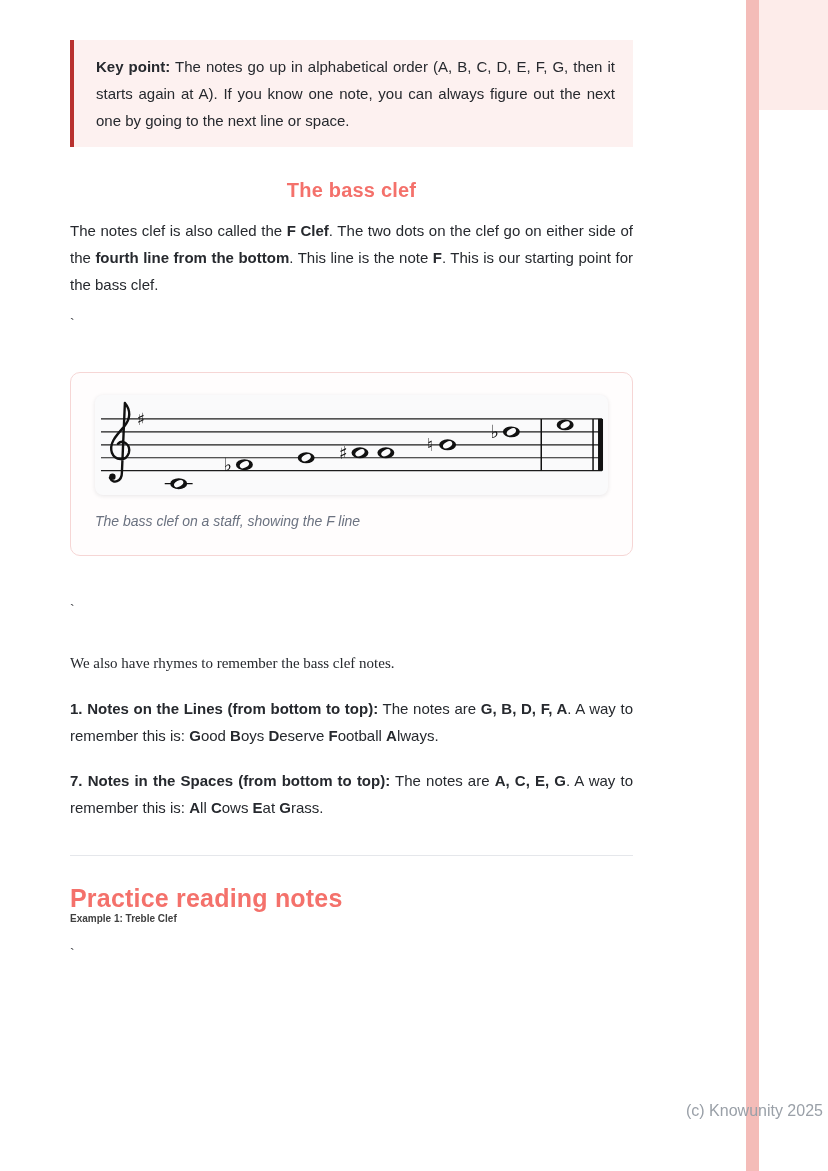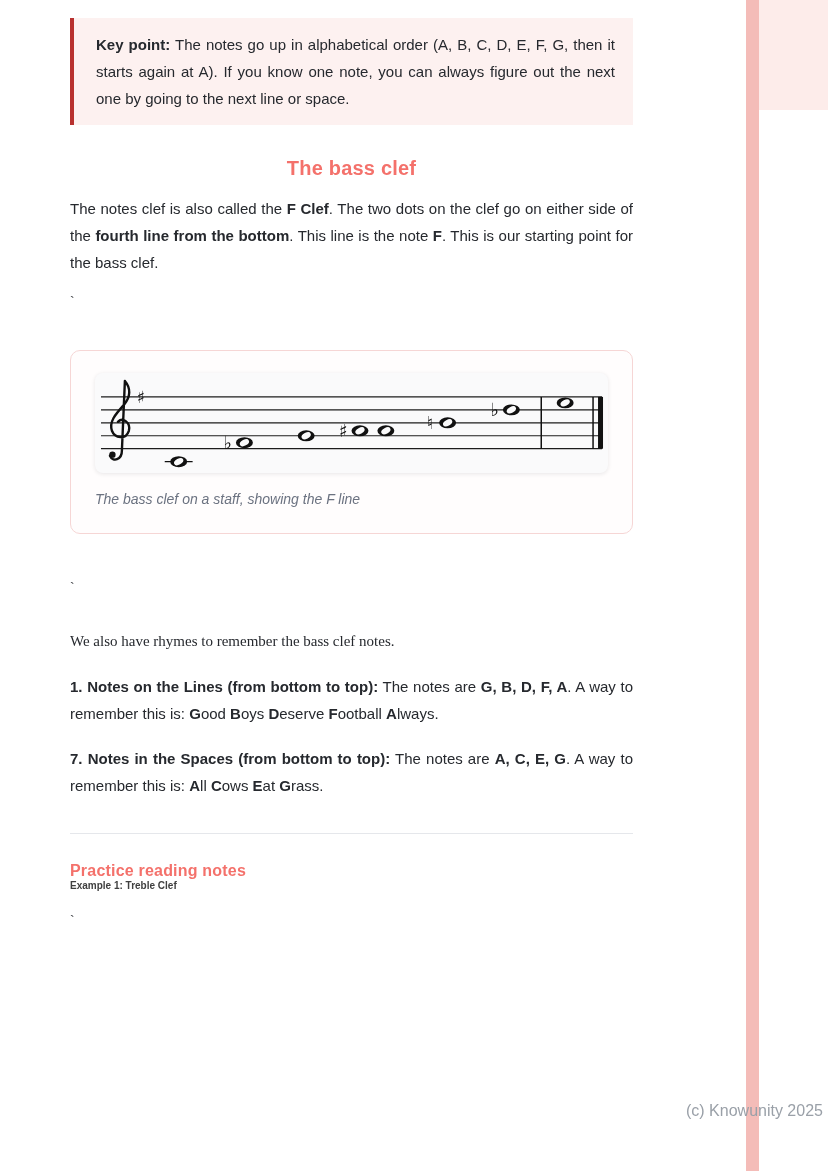--- a/index.html
+++ b/index.html
@@ -9,41 +9,41 @@
     font-family: "Liberation Sans", sans-serif;
     color: #26292e;
     overflow: hidden;
   }
   .page { position: relative; width: 828px; height: 1171px; background: #fff; overflow: hidden; }
 
   
   .stripe { position: absolute; left: 746px; top: 0; width: 13px; height: 1171px; background: #f4bcb8; z-index: 1; }
   .stripe-light { position: absolute; left: 759px; top: 0; width: 69px; height: 110px; background: #fdecea; z-index: 0; }
 
-  .content { position: relative; z-index: 0; margin: 0 195px 0 70px; width: 563px; padding-top: 18px; }
+  .content { position: relative; z-index: 0; margin: 0 195px 0 70px; width: 563px; padding-top: 40px; }
 
   .callout {
     background: #fdf1f0;
     border-left: 4px solid #b8312f;
     padding: 13px 18px 13px 22px;
     font-size: 15px; line-height: 27px;
     text-align: justify;
   }
   .b { font-weight: 700; }
 
   h2.section {
     margin-top: 32px;
     font-size: 20px; font-weight: 700;
     color: #f4716b;
     letter-spacing: .2px;
     text-align: center;
   }
   h1.section {
     margin-top: 28px;
-    font-size: 16px; font-weight: 800;
+    font-size: 25px; font-weight: 800;
     color: #f4716b;
     letter-spacing: .2px;
   }
   .para { margin-top: 15px; font-size: 15px; line-height: 27px; text-align: justify; }
   .tick { margin-top: 14px; font-size: 14px; line-height: 24px; color: #3a3d42; }
 
   .figure-card {
     margin-top: 30px;
     border: 1px solid #f6d6d5;
     border-radius: 10px;

